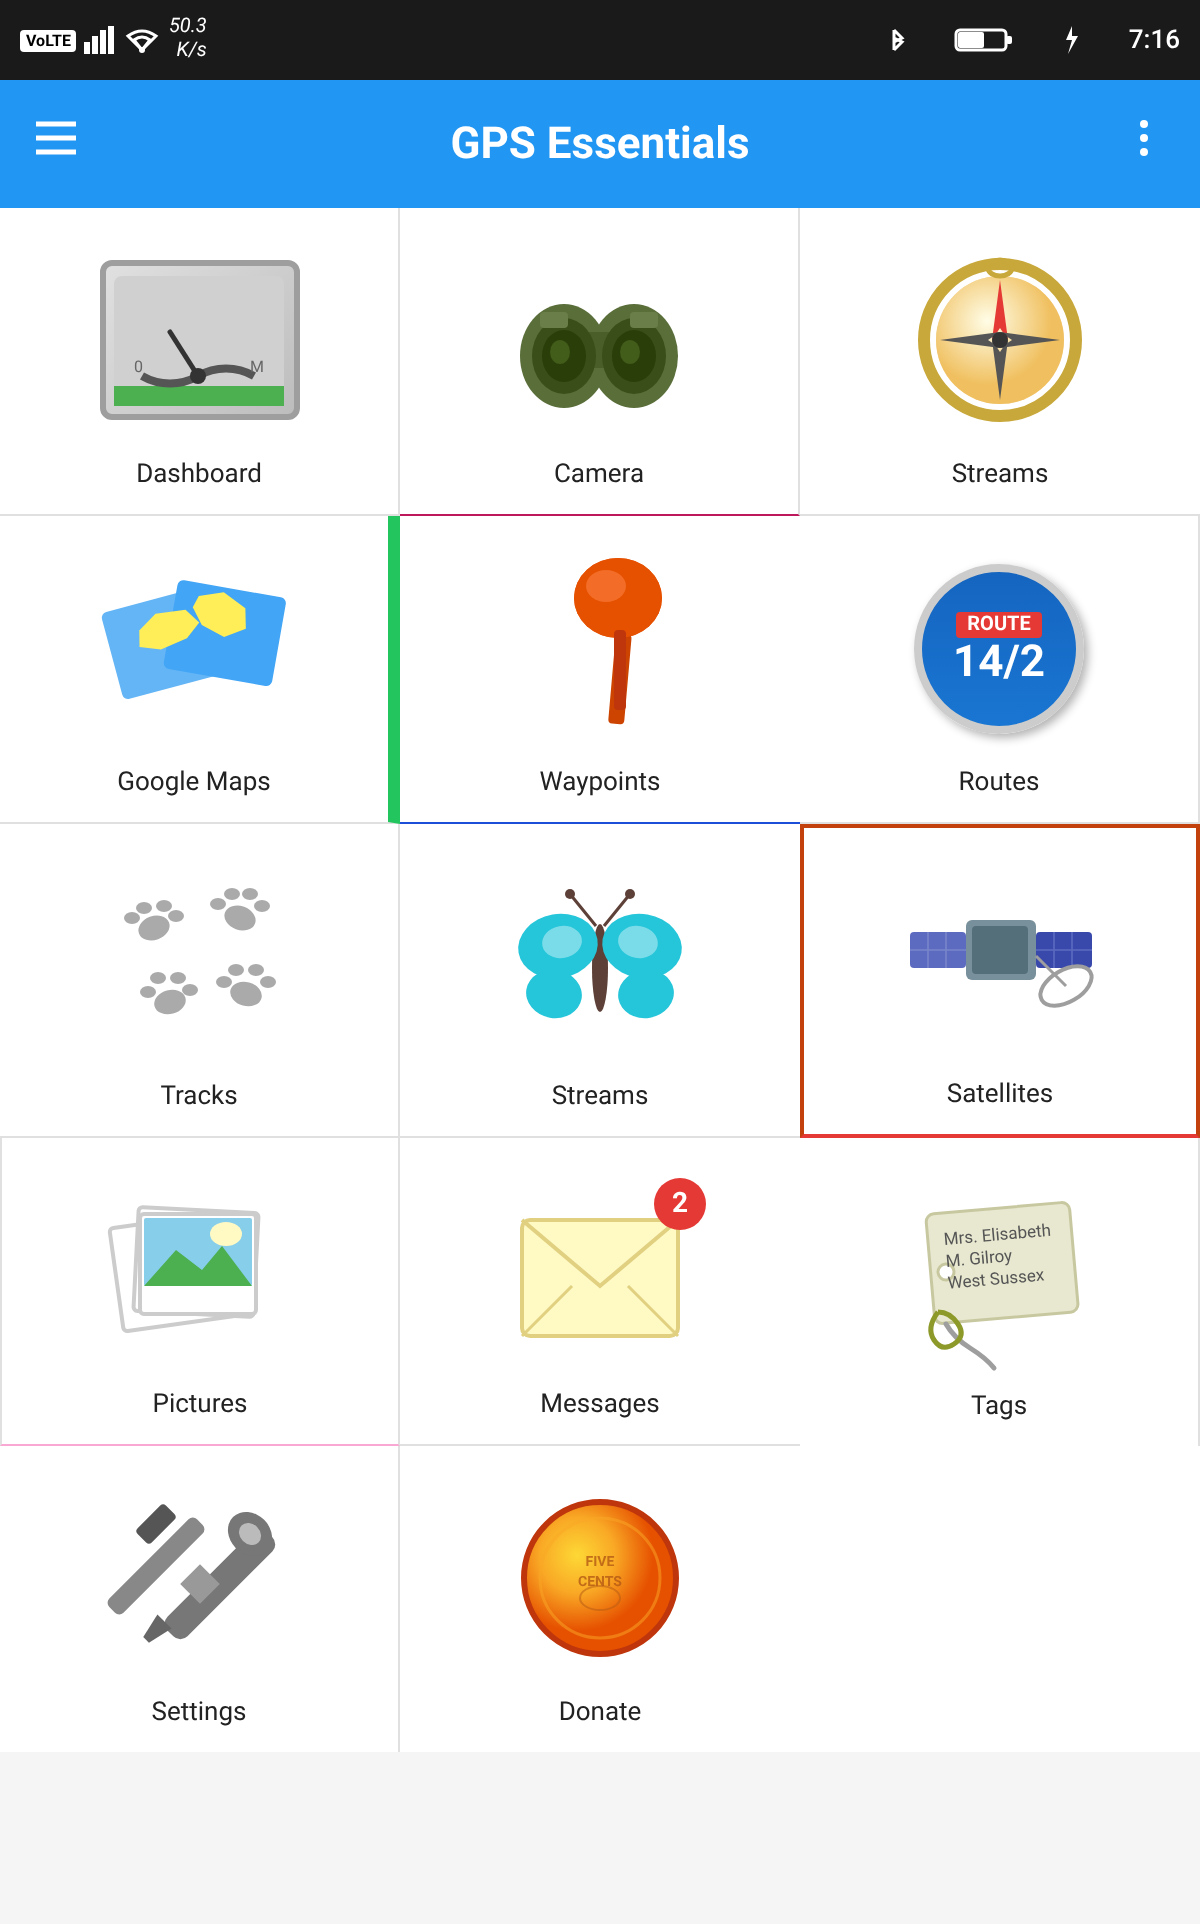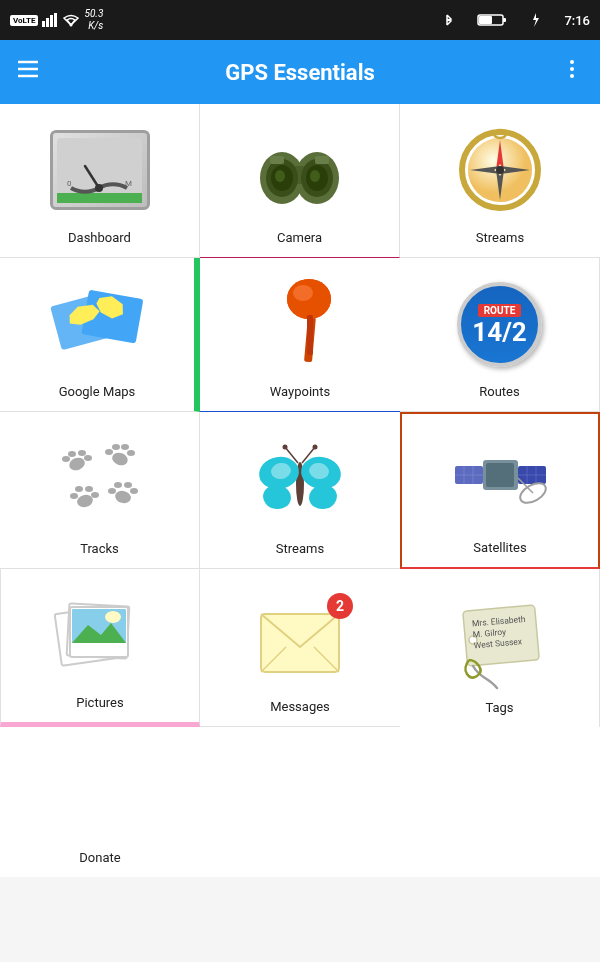--- a/index.html
+++ b/index.html
@@ -144,21 +144,21 @@
     .route-top {
       background: #e53935;
       color: white;
       font-size: 10px;
       font-weight: bold;
       padding: 1px 6px;
       border-radius: 2px;
       margin-bottom: 2px;
     }
     .route-number {
-      font-size: 26px;
+      font-size: 22px;
       font-weight: bold;
       line-height: 1;
       text-align: center;
     }
 
     
     svg { overflow: visible; }
   </style>
 </head>
 <body>
@@ -394,21 +394,21 @@
         <rect x="30" y="22" width="35" height="30" fill="#78909c" rx="3"></rect>
         <rect x="33" y="25" width="28" height="24" fill="#546e7a" rx="2"></rect>
 
         <ellipse cx="80" cy="55" rx="14" ry="8" fill="none" stroke="#9e9e9e" stroke-width="2" transform="rotate(-30 80 55)"></ellipse>
         <line x1="65" y1="40" x2="80" y2="55" stroke="#9e9e9e" stroke-width="1.5"></line>
       </svg>
     </div>
     <span class="item-label">Satellites</span>
   </div>
 
-  <div class="grid-item" style="border-right:1px solid #e0e0e0;border-left:1px solid #e0e0e0;border-bottom:5px solid #f9a8d4;">
+  <div class="grid-item" style="border-right:1px solid #e0e0e0;border-left:1px solid #e0e0e0;border-bottom:1px solid #f9a8d4;">
     <div class="icon-area">
       <svg width="95" height="80">
 
         <rect x="5" y="15" width="58" height="52" fill="white" stroke="#ccc" stroke-width="2" rx="2" transform="rotate(-8 34 41)"></rect>
         <rect x="15" y="10" width="60" height="52" fill="white" stroke="#ccc" stroke-width="2" rx="2" transform="rotate(3 45 36)"></rect>
 
         <rect x="17" y="12" width="58" height="50" fill="white" stroke="#ccc" stroke-width="2" rx="2"></rect>
 
         <rect x="19" y="14" width="54" height="34" fill="#87CEEB" rx="1"></rect>
         <polygon points="19,48 35,30 48,40 58,28 73,48" fill="#4CAF50"></polygon>
@@ -448,18 +448,52 @@
         <text x="18" y="48" font-size="8.5" fill="#555" transform="rotate(-5 46 37)">West Sussex</text>
 
         <path d="M18 68 Q22 75 30 80 Q38 85 42 90" stroke="#9e9e9e" stroke-width="2.5" fill="none" stroke-linecap="round"></path>
 
         <path d="M14 62 Q8 70 12 76 Q16 82 22 78 Q28 74 24 68 Q20 62 14 62" stroke="#8d9a2a" stroke-width="2.5" fill="none"></path>
       </svg>
     </div>
     <span class="item-label">Tags</span>
   </div>
 
+  <div class="grid-item" style="border-right:1px solid #e0e0e0;">
+    <div class="icon-area">
+      <svg width="90" height="85">
+
+        <rect x="48" y="10" width="14" height="70" fill="#777" rx="5" transform="rotate(45 55 45)"></rect>
+        <ellipse cx="70" cy="20" rx="12" ry="10" fill="#777" transform="rotate(45 70 20)"></ellipse>
+        <ellipse cx="70" cy="20" rx="6" ry="5" fill="#bbb" transform="rotate(45 70 20)"></ellipse>
+
+        <rect x="18" y="5" width="10" height="62" fill="#888" rx="3" transform="rotate(45 23 36)"></rect>
+        <rect x="18" y="5" width="10" height="20" fill="#555" rx="2" transform="rotate(45 23 15)"></rect>
+        <polygon points="18,62 28,62 25,75 21,75" fill="#666" transform="rotate(45 23 68)"></polygon>
+
+        <rect x="38" y="38" width="14" height="14" fill="#999" transform="rotate(45 45 45)"></rect>
+      </svg>
+    </div>
+    <span class="item-label">Settings</span>
+  </div>
 
   <div class="grid-item">
+    <div class="icon-area">
+      <svg width="85" height="85">
+        <defs>
+          <radialGradient id="coinGrad" cx="35%" cy="35%">
+            <stop offset="0%" stop-color="#fdd835"></stop>
+            <stop offset="50%" stop-color="#f9a825"></stop>
+            <stop offset="100%" stop-color="#e65100"></stop>
+          </radialGradient>
+        </defs>
+        <circle cx="42" cy="42" r="38" fill="url(#coinGrad)" stroke="#bf360c" stroke-width="3"></circle>
+        <circle cx="42" cy="42" r="30" fill="none" stroke="#f9a825" stroke-width="1.5" opacity="0.5"></circle>
+
+        <text x="42" y="36" text-anchor="middle" font-size="7" fill="rgba(180,90,20,0.8)" font-weight="bold">FIVE</text>
+        <text x="42" y="46" text-anchor="middle" font-size="7" fill="rgba(180,90,20,0.8)" font-weight="bold">CENTS</text>
+        <ellipse cx="42" cy="52" rx="10" ry="6" fill="none" stroke="rgba(180,90,20,0.5)" stroke-width="1"></ellipse>
+      </svg>
+    </div>
     <span class="item-label">Donate</span>
   </div>
 
 </div>
 
 </body></html>

